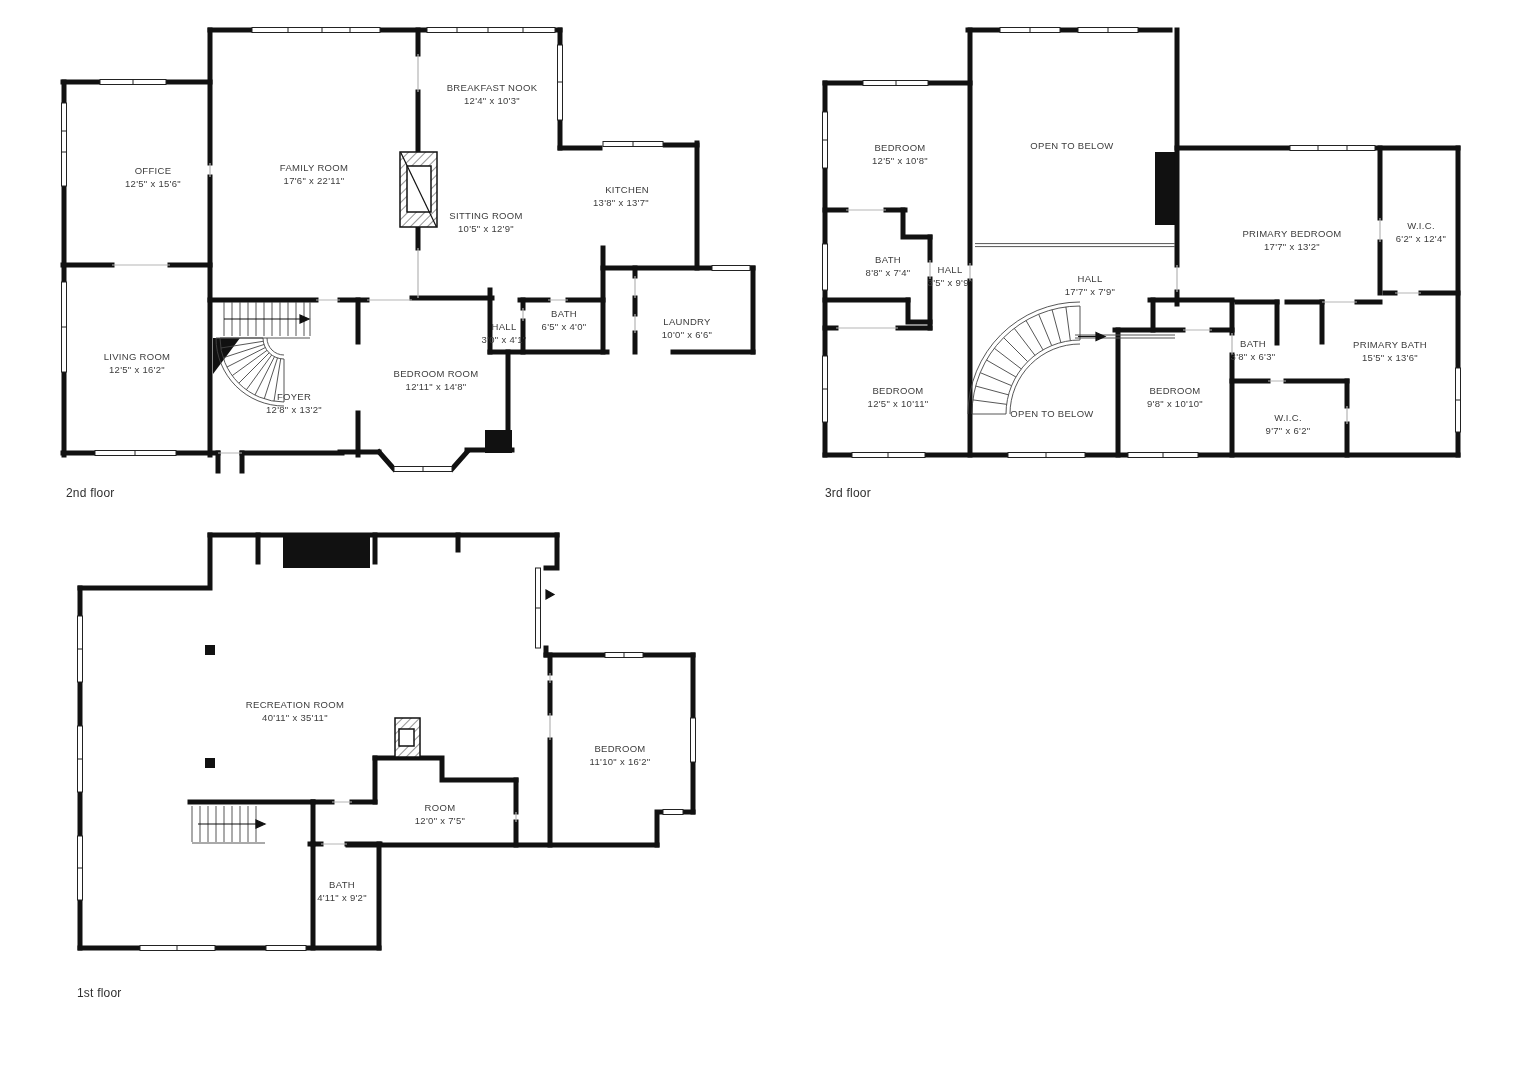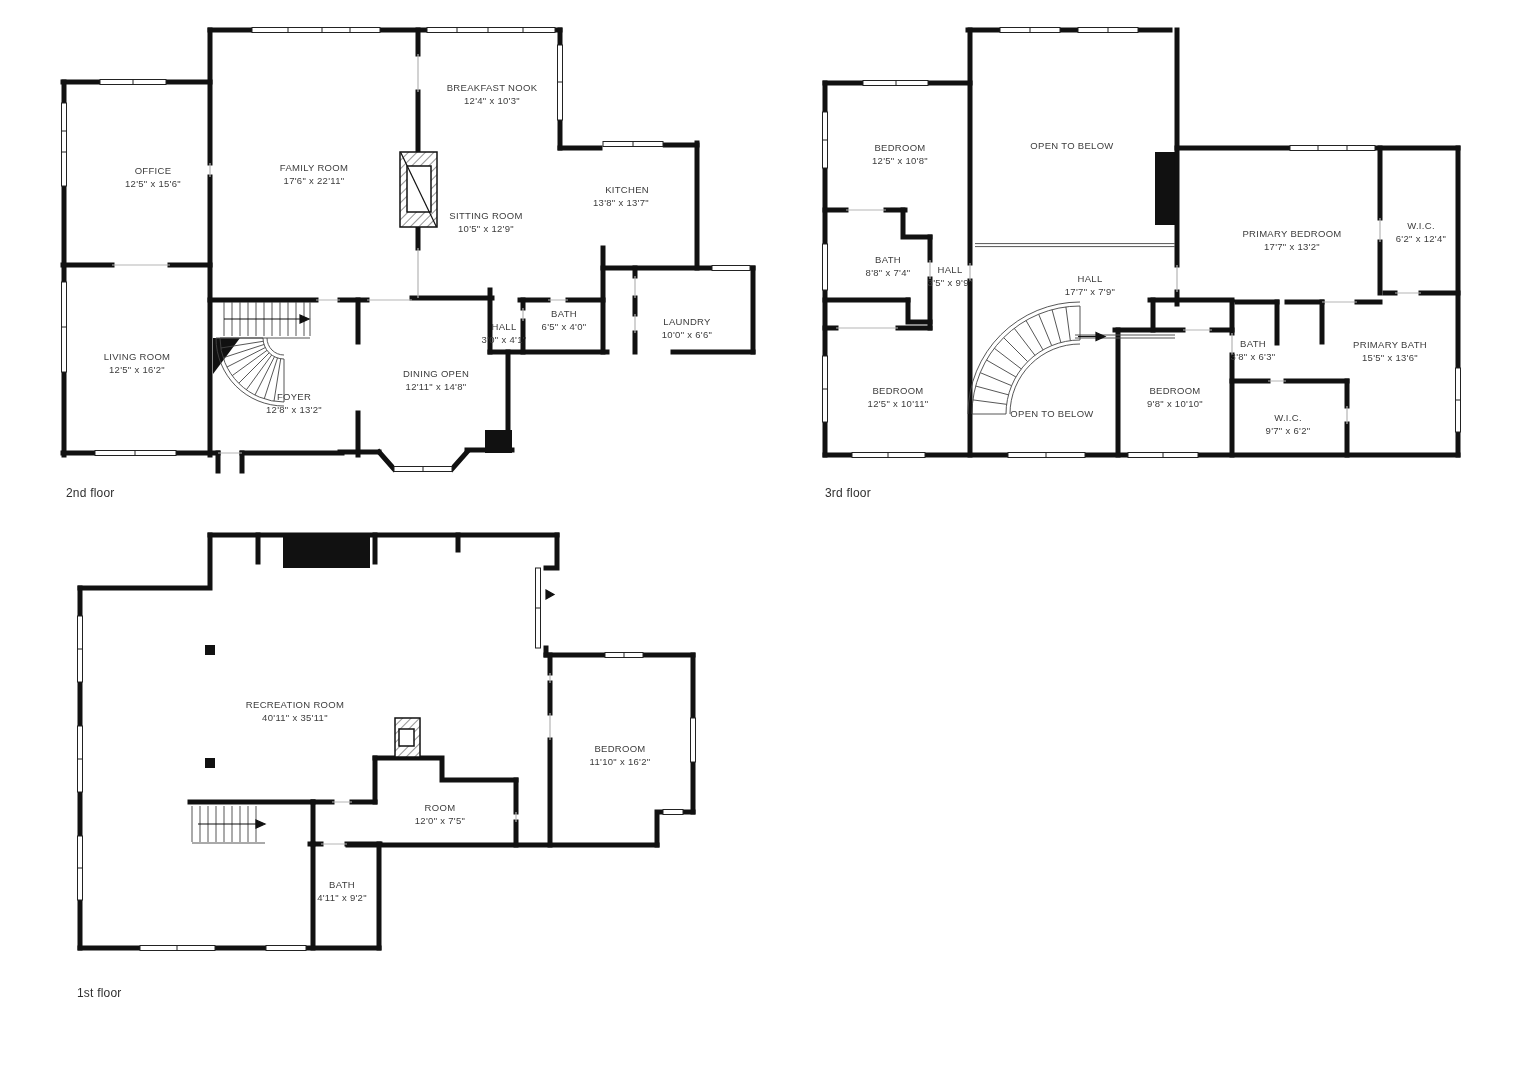--- a/index.html
+++ b/index.html
@@ -321,21 +321,21 @@
       </div>
       <div class="room-label" style="left: 137px; top: 363px;">
         <div class="room-name">LIVING ROOM</div>
         <div class="room-dims">12'5" x 16'2"</div>
       </div>
       <div class="room-label" style="left: 294px; top: 403px;">
         <div class="room-name">FOYER</div>
         <div class="room-dims">12'8" x 13'2"</div>
       </div>
       <div class="room-label" style="left: 436px; top: 380px;">
-        <div class="room-name">DINING OPEN</div>
+        <div class="room-name">BEDROOM ROOM</div>
         <div class="room-dims">12'11" x 14'8"</div>
       </div>
       <div class="room-label" style="left: 504px; top: 333px;">
         <div class="room-name">HALL</div>
         <div class="room-dims">3'0" x 4'1"</div>
       </div>
       <div class="room-label" style="left: 564px; top: 320px;">
         <div class="room-name">BATH</div>
         <div class="room-dims">6'5" x 4'0"</div>
       </div>

